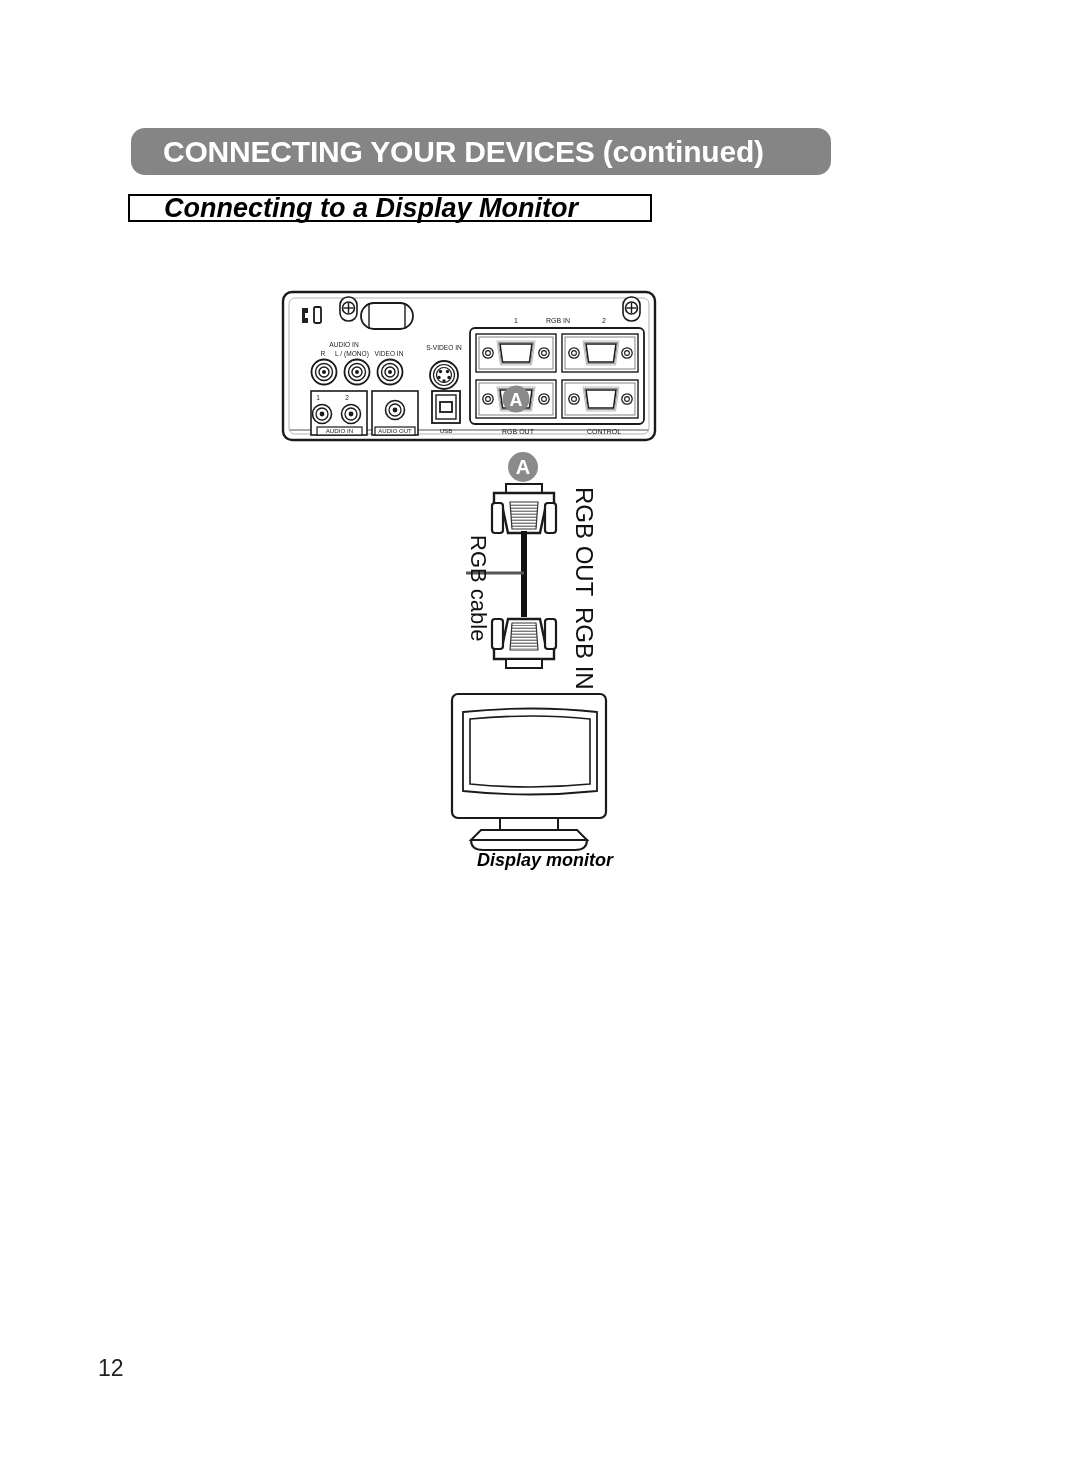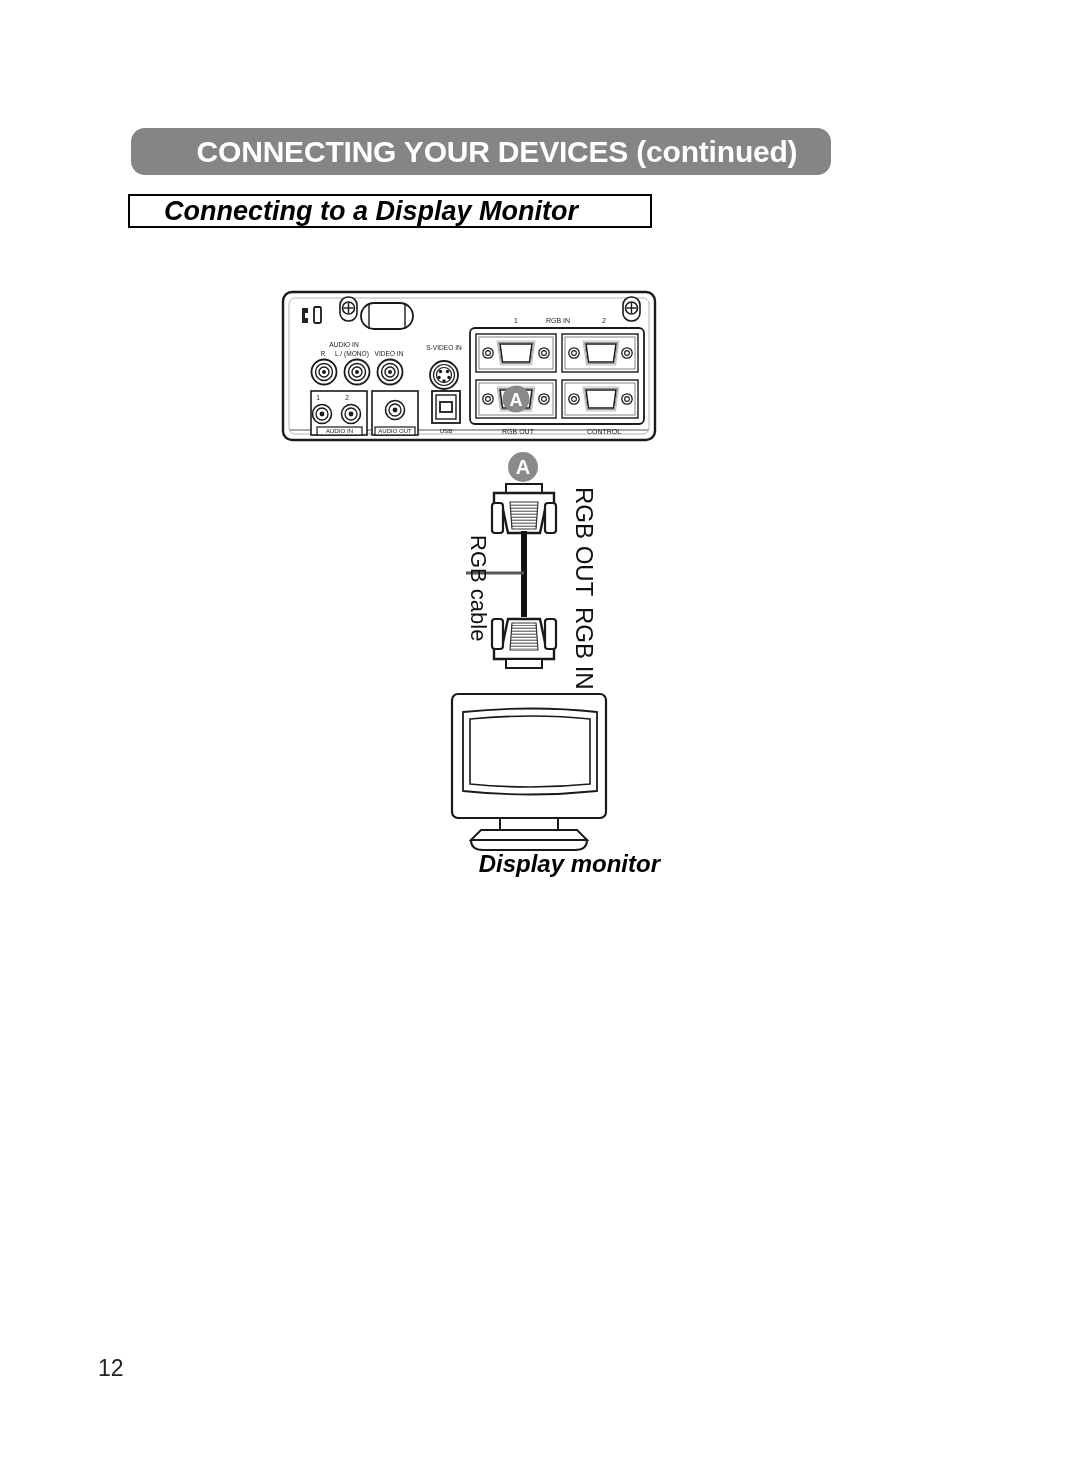--- a/index.html
+++ b/index.html
@@ -22,37 +22,36 @@
     left: 131px;
     top: 128px;
     width: 700px;
     height: 47px;
     background: #858585;
     border-radius: 14px;
     display: flex;
     align-items: center;
     box-sizing: border-box;
     padding-left: 32px;
-    justify-content: center;
   }
   #header-banner .title {
     color: #ffffff;
     font-size: 30px;
     font-weight: bold;
     letter-spacing: -0.2px;
     white-space: nowrap;
   }
 
   
   #subtitle-box {
     position: absolute;
     left: 128px;
     top: 194px;
     width: 524px;
-    height: 34px;
+    height: 28px;
     border: 2px solid #000000;
     box-sizing: border-box;
     display: flex;
     align-items: center;
     padding-left: 34px;
     background: #ffffff;
   }
   #subtitle-box .subtitle {
     font-size: 27px;
     font-weight: bold;
@@ -78,22 +77,22 @@
     font-size: 23px;
     color: #222222;
   }
 
   
   #monitor-caption {
     position: absolute;
     left: 430px;
     top: 850px;
     width: 230px;
-    text-align: right;
-    font-size: 24px;
+    text-align: center;
+    font-size: 18px;
     font-weight: bold;
     font-style: italic;
   }
 </style>
 </head>
 <body>
 
 <div id="header-banner">
   <span class="title">CONNECTING YOUR DEVICES (continued)</span>
 </div>

